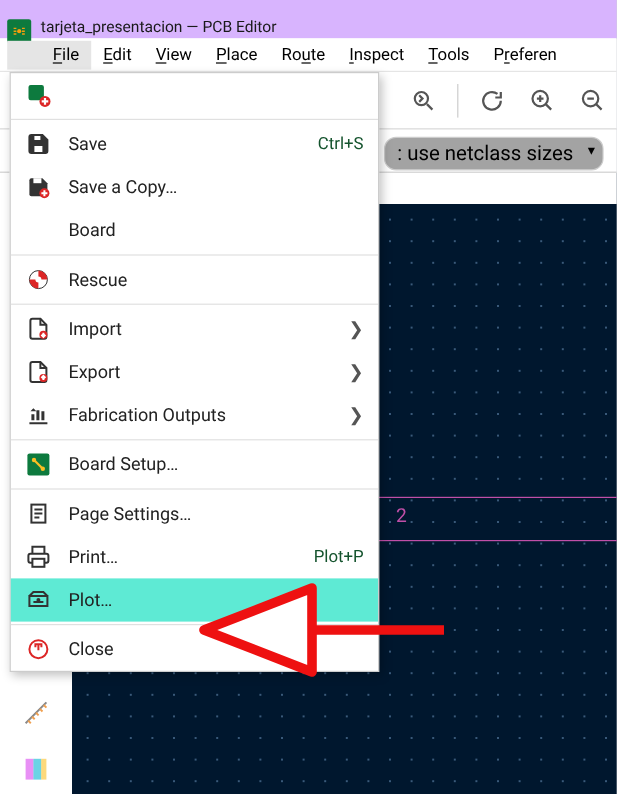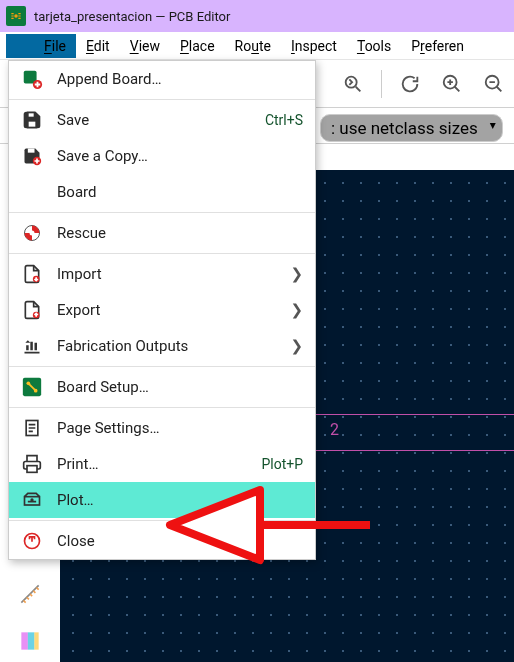--- a/index.html
+++ b/index.html
@@ -1,23 +1,23 @@
 <!DOCTYPE html>
 <html><head>
 <meta charset="utf-8">
 <style>
   * { box-sizing: border-box; margin: 0; padding: 0; font-family: -apple-system, "Segoe UI", Roboto, sans-serif; }
   body { width: 514px; height: 662px; background: #fff; overflow: hidden; position: relative; }
-  .titlebar { height: 32px; background: #d8b4fe; display: flex; align-items: center; padding: 4px 6px; gap: 8px; }
+  .titlebar { height: 32px; background: #d8b4fe; display: flex; align-items: flex-start; padding: 16px 6px; gap: 8px; }
   .app-icon { width: 20px; height: 20px; background: #0d7a3e; border-radius: 2px; display:flex; align-items:center; justify-content:center; }
   .app-icon svg { width:14px; height:14px; }
   .title-text { font-size: 13px; color: #1a1a1a; }
   .menubar { height: 28px; background: #fff; display: flex; align-items: center; padding: 0 6px; border-bottom: 1px solid #e5e5e5; font-size: 14px; color: #000; }
   .menu-item { padding: 4px 10px; cursor: pointer; }
-  .menu-item.active { background: #0369a1; padding-left: 38px; }
+  .menu-item.active { background: #e5e5e5; padding-left: 38px; }
   .underline { text-decoration: underline; text-underline-offset: 2px; }
   .toolbar { height: 48px; background: #fff; border-bottom: 1px solid #d0d0d0; position: relative; }
   .toolbar-right { position: absolute; right: 6px; top: 8px; display: flex; gap: 14px; align-items:center; height:32px;}
   .tool-btn { width: 28px; height: 28px; display:flex; align-items:center; justify-content:center; color:#444; }
   .rail { height: 36px; background: #fff; display:flex; align-items:center; padding: 0 8px; position:relative; border-bottom:1px solid #d0d0d0;}
   .rail .netclass { position:absolute; left:320px; top:6px; font-size:17px; background:#a3a3a3; border:1px solid #ccc; padding:3px 24px 3px 10px; border-radius:10px;}
   .rail .netclass::after { content:"▾"; position:absolute; right:6px; top:3px; font-size:12px;}
   .canvas { position:absolute; left:60px; top:170px; right:0; bottom:0; background:#00172e; }
   .dots { position:absolute; inset:0; background-image: radial-gradient(circle, #3a5a7a 1px, transparent 1px); background-size: 18px 18px; background-position: 4px 4px; }
   .hline { position:absolute; left:0; right:0; height:1px; background:#c04fa8; }
@@ -121,21 +121,20 @@
 
 <div class="dropdown">
   <div class="dd-item">
     <div class="dd-icon">
       <svg width="22" height="22" viewBox="0 0 24 24">
           <rect x="3" y="3" width="14" height="14" fill="#0d7a3e" rx="2"></rect>
           <circle cx="18" cy="18" r="5" fill="#dc2626"></circle>
           <path d="M18 15v6M15 18h6" stroke="#fff" stroke-width="2"></path>
         </svg>
     </div>
-    <div class="dd-label">Append Board…</div>
   </div>
   <div class="dd-sep"></div>
   <div class="dd-item">
     <div class="dd-icon">
       <svg width="20" height="20" viewBox="0 0 24 24" fill="none" stroke="#333" stroke-width="2">
           <path d="M19 21H5a2 2 0 0 1-2-2V5a2 2 0 0 1 2-2h11l5 5v11a2 2 0 0 1-2 2z" fill="#333"></path>
           <rect x="7" y="3" width="8" height="6" fill="#fff"></rect>
           <rect x="7" y="13" width="10" height="8" fill="#fff"></rect>
         </svg>
     </div>

